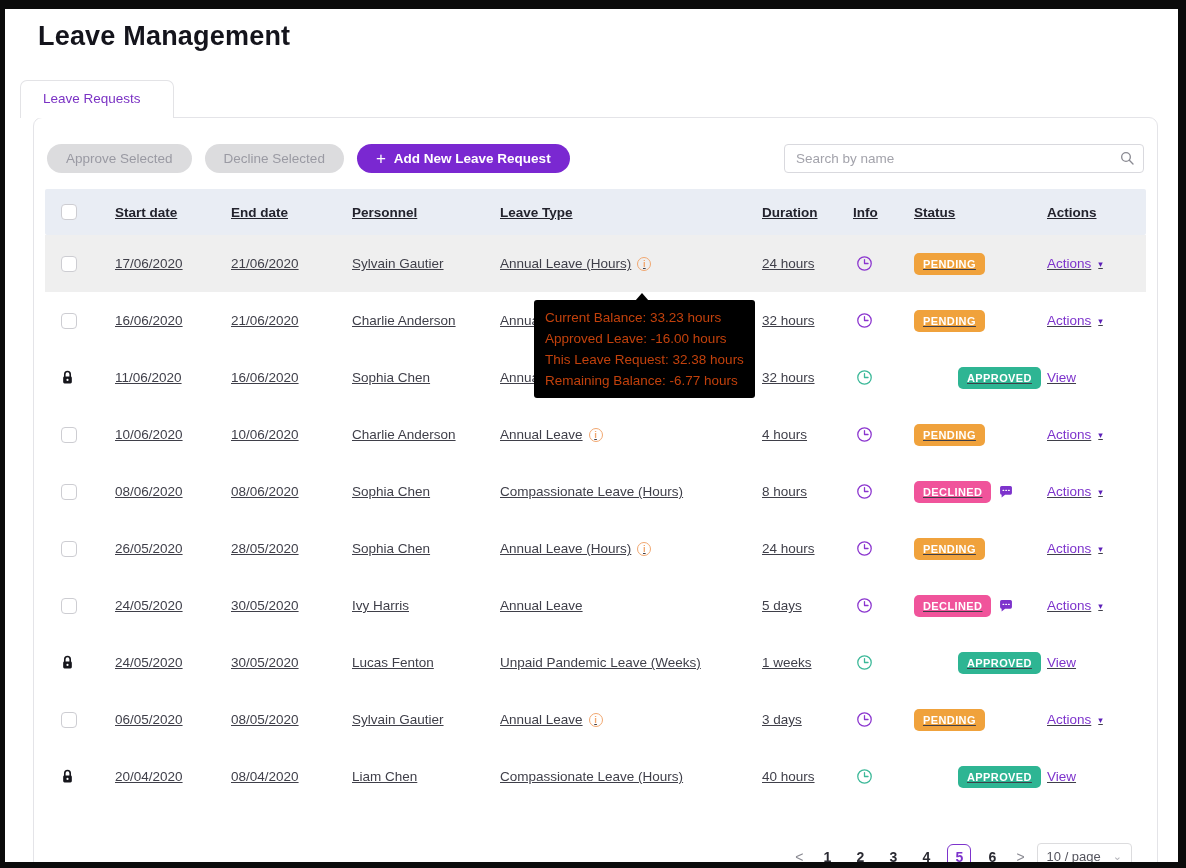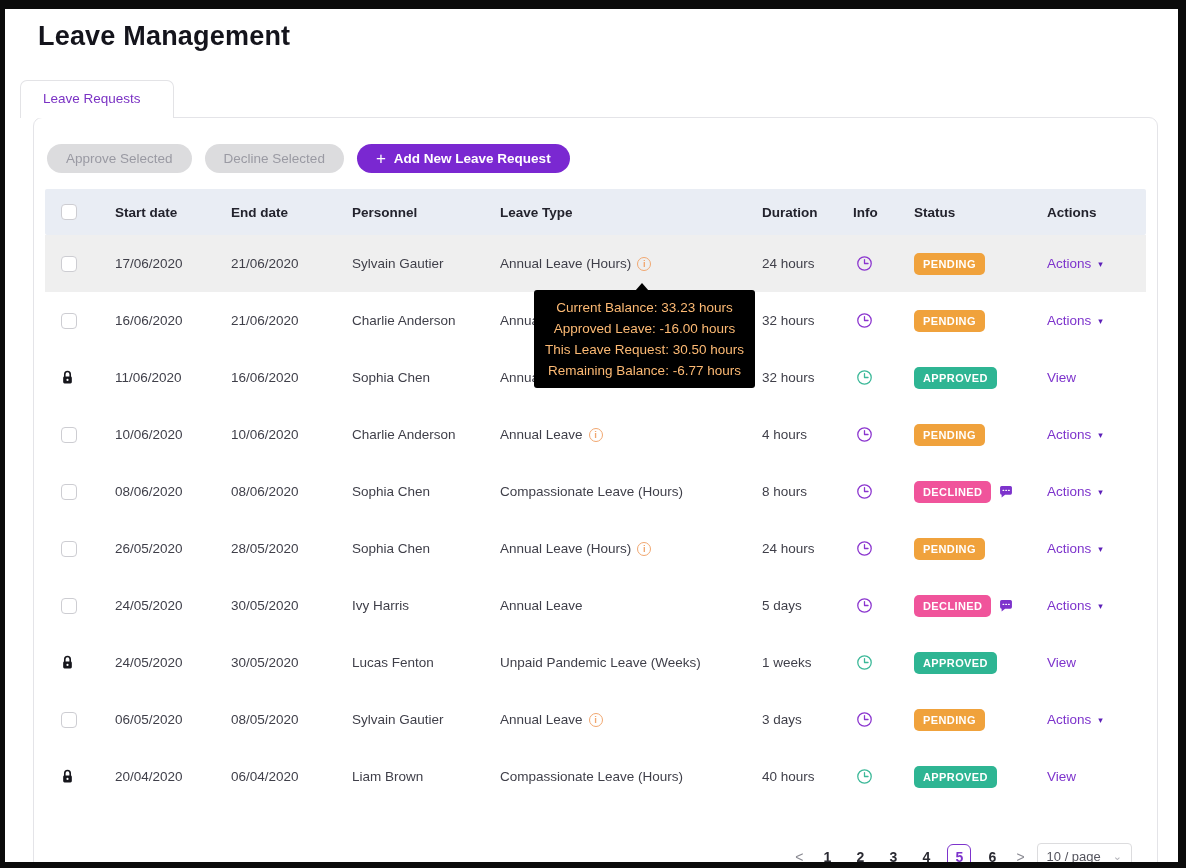--- a/index.html
+++ b/index.html
@@ -46,20 +46,21 @@
   }
   .searchwrap input::placeholder { color:#a3a3ab; }
   .searchwrap .mag { position:absolute; right:9px; top:6px; }
 
   
   .tablewrap { position:relative; }
   .thead, .trow {
     display:grid;
     grid-template-columns: 70px 116px 121px 148px 262px 91px 61px 133px 90px;
     align-items:center;
+    text-decoration:underline;
   }
   .thead { background:#e9edf4; height:46px; border-radius:2px; font-weight:700; font-size:13.5px; color:#23232d; }
   .trow { height:57px; font-size:13.5px; color:#3f3f49; background:#fff; }
   .trow.hl { background:#efefef; }
   .cell { display:flex; align-items:center; }
   .cell.first { padding-left:16px; }
   .chk {
     width:16px; height:16px; border:1px solid #cdcdd2; border-radius:4px;
     background:#fff; display:inline-block; cursor:pointer;
   }
@@ -70,31 +71,31 @@
     align-items:center; justify-content:center; font-style:normal; cursor:pointer;
   }
   .clock { display:inline-flex; margin-left:3px; cursor:pointer; }
   .clock.purple { color:#8b35cf; }
   .clock.teal { color:#3bb898; }
   .badge {
     display:inline-block; padding:5px 9px; border-radius:5px; color:#fff;
     font-size:11px; font-weight:700; letter-spacing:.4px;
   }
   .badge.orange { background:#f0a23c; }
-  .badge.teal { background:#2eb593; }
+  .badge.teal { background:#2eb593;margin-left:44px; }
   .badge.pink { background:#f0549b; }
   .commentic { display:inline-flex; margin-left:7px; cursor:pointer; }
   .actlink { color:#7d33cc; cursor:pointer; display:inline-flex; align-items:center; gap:7px; }
   .actlink .caret { font-size:9px; color:#5c1fb8; }
 
   
   .tooltip {
-    position:absolute; left:489px; top:101px; width:221px; background:#000;
-    color:#fdba74; font-size:13.5px; line-height:21px; padding:7px 11px;
-    border-radius:3px; z-index:5;text-align:center;
+    position:absolute; left:489px; top:111px; width:221px; background:#000;
+    color:#c2410c; font-size:13.5px; line-height:21px; padding:7px 11px;
+    border-radius:3px; z-index:5;
   }
   .tooltip::before {
     content:""; position:absolute; top:-7px; left:101px;
     border-left:7px solid transparent; border-right:7px solid transparent;
     border-bottom:8px solid #000;
   }
 
   
   .pagerow { display:flex; justify-content:flex-end; align-items:center; gap:9px; margin:38px 14px 10px 0; }
   .pnav { color:#8a8a92; font-size:14px; cursor:pointer; padding:0 3px; }
@@ -121,20 +122,29 @@
 
   <div class="card">
 
     <div class="toolbar">
       <button class="btn disabled">Approve Selected</button>
       <button class="btn disabled">Decline Selected</button>
       <button class="btn primary">
         <span class="plus">+</span>
         <span>Add New Leave Request</span>
       </button>
+      <div class="searchwrap">
+        <input type="text" placeholder="Search by name" style="">
+        <span class="mag">
+          <svg width="16" height="16" viewBox="0 0 24 24">
+              <circle cx="10.5" cy="10.5" r="6.5" fill="none" stroke="#8a8a92" stroke-width="2"></circle>
+              <line x1="15.5" y1="15.5" x2="21" y2="21" stroke="#8a8a92" stroke-width="2" stroke-linecap="round"></line>
+            </svg>
+        </span>
+      </div>
     </div>
 
     <div class="tablewrap">
       <div class="thead">
         <div class="cell first">
             <span class="chk"></span>
           </div>
         <div class="cell">Start date</div>
         <div class="cell">End date</div>
         <div class="cell">Personnel</div>
@@ -455,22 +465,22 @@
             <div class="cell first">
               <span style="display:inline-flex">
                 <svg width="13" height="15" viewBox="0 0 24 26">
                   <path d="M7 12V7a5 5 0 0 1 10 0v5" fill="none" stroke="#16161c" stroke-width="3"></path>
                   <rect x="4" y="11" width="16" height="13" rx="2.5" fill="#16161c"></rect>
                   <circle cx="12" cy="17.5" r="2" fill="#fff"></circle>
                 </svg>
               </span>
             </div>
             <div class="cell">20/04/2020</div>
-            <div class="cell">06/04/2020</div>
-            <div class="cell">Liam Brown</div>
+            <div class="cell">08/04/2020</div>
+            <div class="cell">Liam Chen</div>
             <div class="cell">
               <span class="leave">
                 <span>Compassionate Leave (Hours)</span>
               </span>
             </div>
             <div class="cell">40 hours</div>
             <div class="cell">
               <span class="clock teal">
                 <svg width="17" height="17" viewBox="0 0 24 24">
                   <circle cx="12" cy="12" r="9.5" fill="none" stroke="currentColor" stroke-width="1.8"></circle>
@@ -483,21 +493,21 @@
             </div>
             <div class="cell">
               <span class="actlink">View</span>
             </div>
           </div>
         </div>
 
       <div class="tooltip">
         <div>Current Balance: 33.23 hours</div>
         <div>Approved Leave: -16.00 hours</div>
-        <div>This Leave Request: 30.50 hours</div>
+        <div>This Leave Request: 32.38 hours</div>
         <div>Remaining Balance: -6.77 hours</div>
       </div>
     </div>
 
     <div class="pagerow">
       <span class="pnav">&lt;</span>
       <span id="pages" style="display:inline-flex;gap:9px;">
           <span class="pnum">1</span>
           <span class="pnum">2</span>
           <span class="pnum">3</span>

